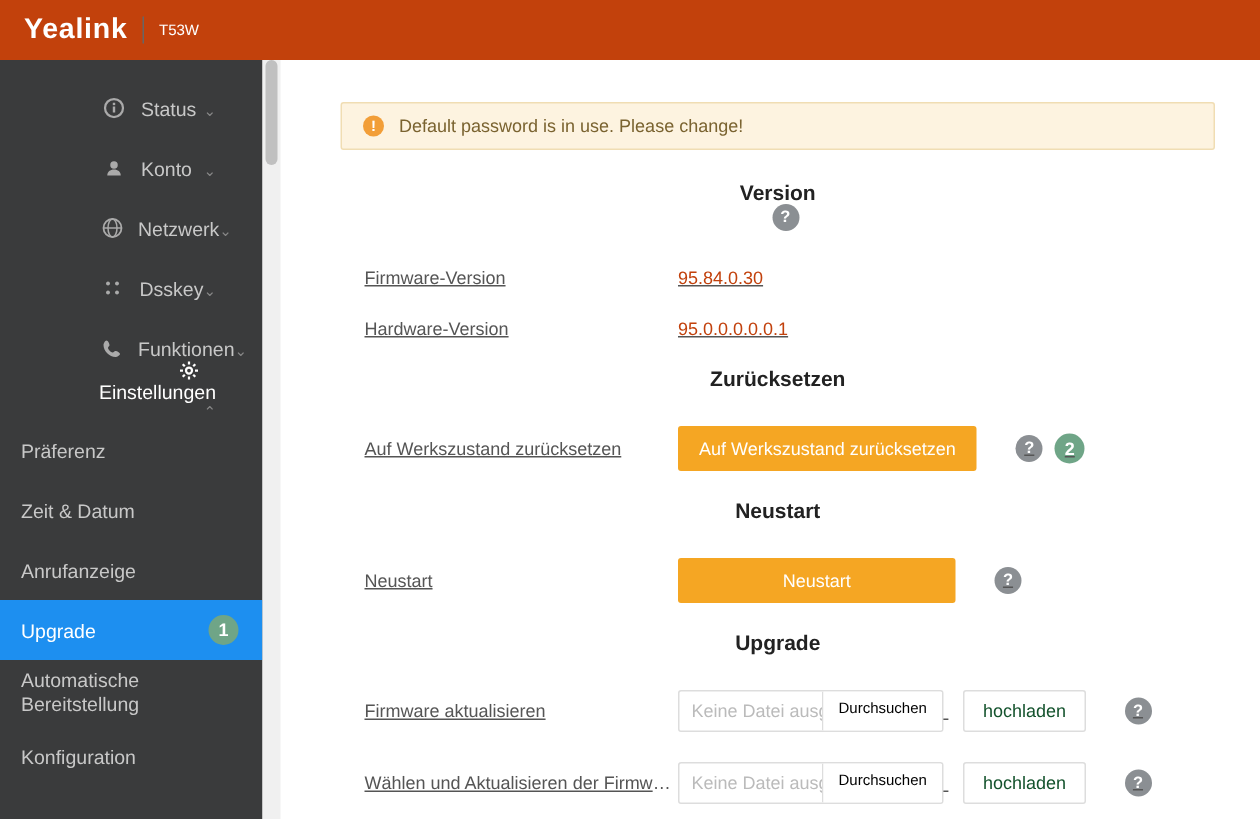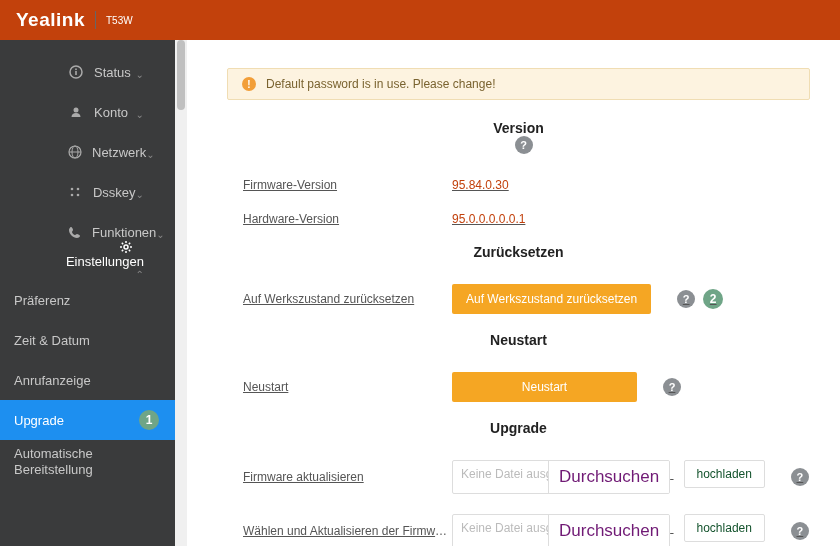--- a/index.html
+++ b/index.html
@@ -35,21 +35,21 @@
   .row { display: flex; align-items: center; font-size: 12px; color: #555; padding: 10px 0; text-decoration: underline; }
   .row .label { width: 225px; padding-left: 16px; }
   .row .value { width: 190px; color: #c2410c; }
   .row .action { flex: 0 0 auto; }
 
   .btn-orange { background: #f5a623; color: #fff; border: none; padding: 8px 14px; font-size: 12px; border-radius: 2px; cursor: pointer; min-width: 185px; }
   .btn-orange.wide { min-width: 185px; width: 185px; text-align: center; }
 
   .file-widget { display: inline-flex; border: 1px solid #ddd; border-radius: 2px; overflow: hidden; }
   .file-placeholder { width: 96px; padding: 6px 8px; font-size: 12px; color: #bbb; border-right: 1px solid #ddd; white-space: nowrap; overflow: hidden; }
-  .file-browse { padding: 6px 10px; font-size: 17px; background: #fff; cursor: pointer; color: #701a75; }
+  .file-browse { padding: 6px 10px; font-size: 10px; background: #fff; cursor: pointer; color: #000000; }
 
   .btn-upload { margin-left: 10px; border: 1px solid #ddd; background: #fff; color: #14532d; padding: 6px 12px; font-size: 12px; border-radius: 2px; cursor: default; }
 
   .row .trail { display: flex; align-items: center; margin-left: 16px; }
 </style>
 </head>
 <body>
 
 <div class="topbar">
   <span class="brand">Yealink</span>
@@ -133,20 +133,23 @@
       <div class="nav-sub">
           <span>Anrufanzeige</span>
         </div>
       <div class="nav-sub active">
         <span>Upgrade</span>
         <span class="badge-circle">1</span>
       </div>
       <div class="nav-sub" style="line-height:1.2;padding-top:4px;padding-bottom:4px;height:44px;">
           <span>Automatische Bereitstellung</span>
         </div>
+      <div class="nav-sub">
+          <span>Konfiguration</span>
+        </div>
     </div>
   </div>
 
   <div class="scrolltrack">
     <div class="scroll-thumb"></div>
   </div>
 
   <div class="content">
 
     <div class="alert">

